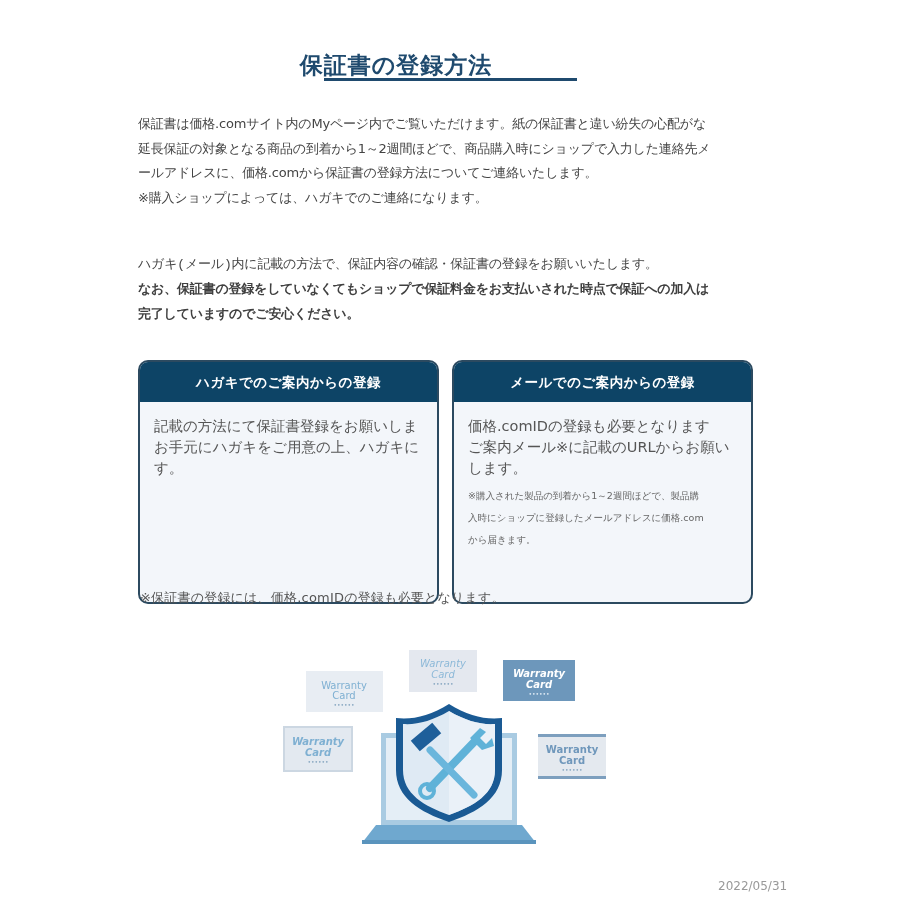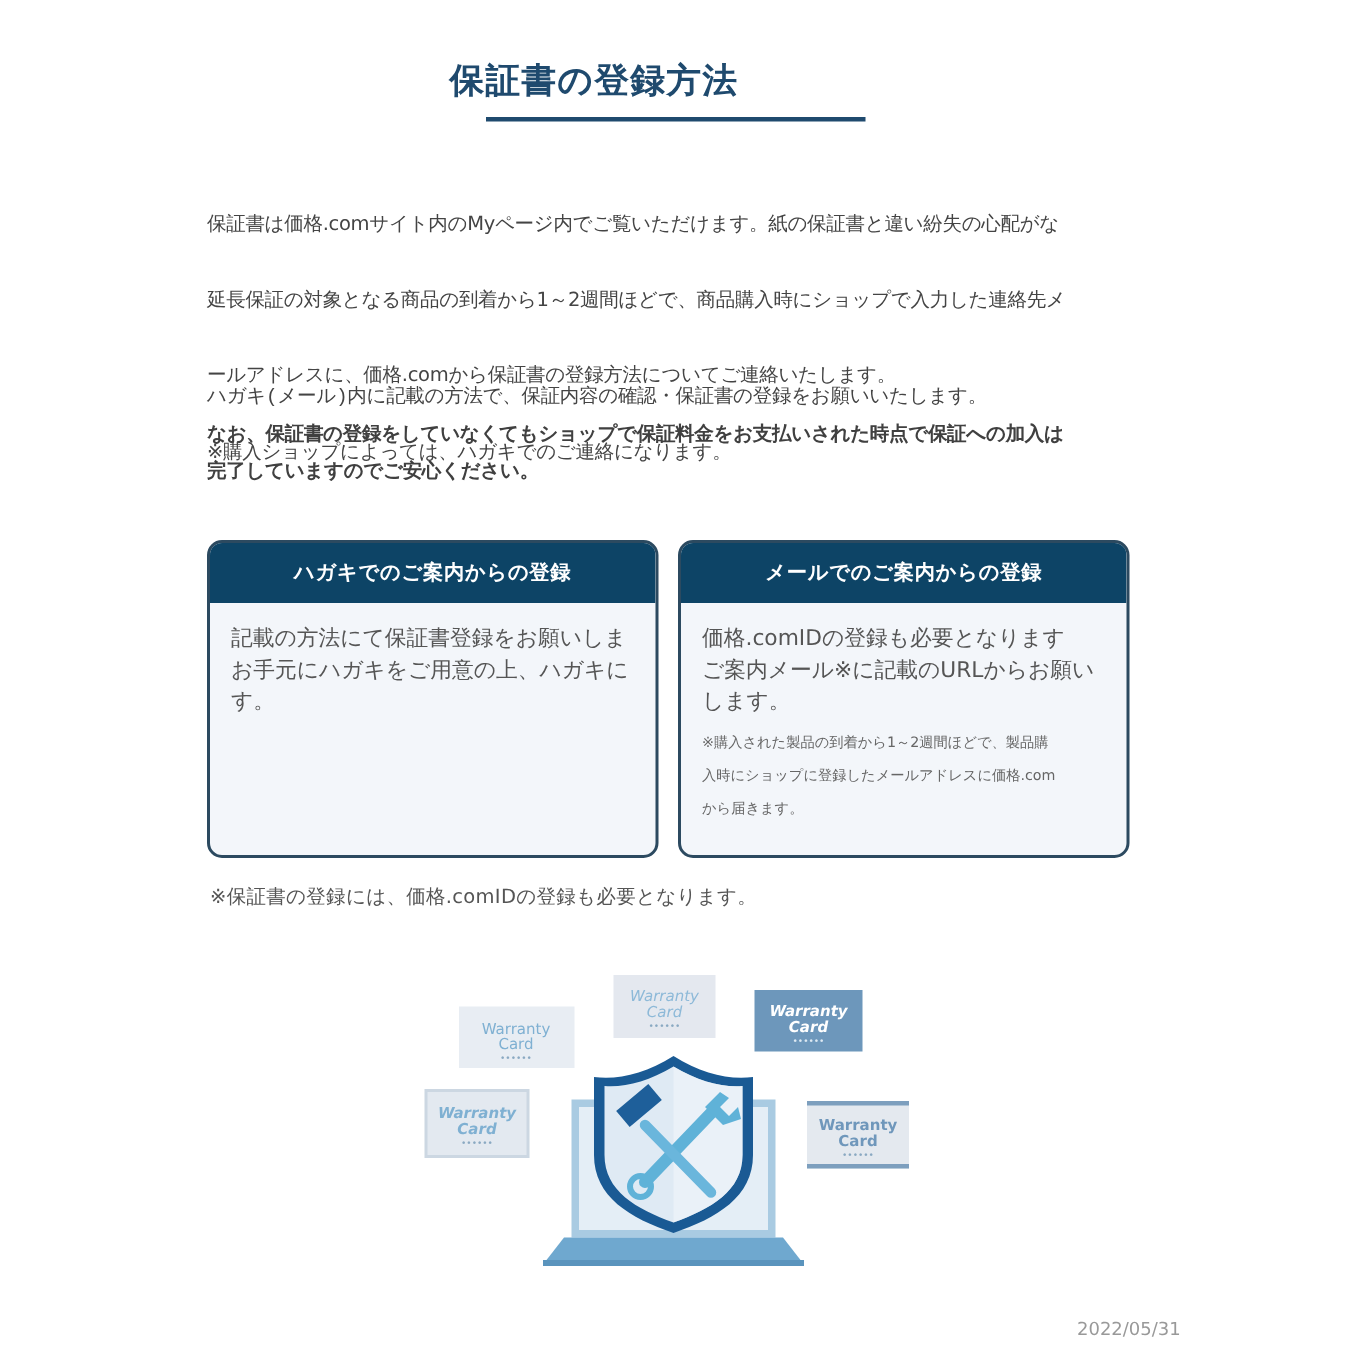--- a/index.html
+++ b/index.html
@@ -1,29 +1,29 @@
 <!DOCTYPE html>
 <html><head>
 <meta charset="utf-8">
 <style>
   * { box-sizing: border-box; margin: 0; padding: 0; }
   html, body { width: 900px; height: 900px; background: #ffffff; overflow: hidden; }
   body { font-family: "DejaVu Sans", "Liberation Sans", sans-serif; color: #444; position: relative; }
 
-  .title-wrap { position: absolute; left: 0; top: 38px; width: 792px; text-align: center; }
+  .title-wrap { position: absolute; left: 0; top: 50px; width: 792px; text-align: center; }
   .page-title { display: inline-block; font-size: 23px; font-weight: bold; color: #1f4a6e; letter-spacing: 1px; }
   .title-underline { position: absolute; left: 324px; top: 78px; width: 253px; height: 3px; background: #1f4a6e; }
 
   .intro { position: absolute; left: 138px; top: 112px; width: 630px; font-size: 13px; line-height: 24.5px; color: #444; letter-spacing: -0.2px; }
-  .intro p { white-space: nowrap; margin-top: 26px; }
+  .intro p { white-space: nowrap; }
   .para2 { position: absolute; left: 138px; top: 252px; width: 640px; font-size: 13px; line-height: 25px; color: #444; letter-spacing: -0.2px; }
   .para2 p { white-space: nowrap; font-family: Liberation Mono, monospace; }
   .para2 .bold { font-weight: bold; color: #404040; }
 
-  .card { position: absolute; top: 360px; width: 301px; height: 212px; border: 2px solid #2c4a60; border-radius: 10px; background: #f3f6fa; overflow: hidden; }
+  .card { position: absolute; top: 360px; width: 301px; height: 244px; border: 2px solid #2c4a60; border-radius: 10px; background: #f3f6fa; overflow: hidden; }
   .card-left { left: 138px; }
   .card-right { left: 452px; }
   .card-header { height: 40px; background: #0d4466; color: #ffffff; font-weight: bold; font-size: 13.5px; text-align: center; line-height: 40px; letter-spacing: 0.5px; }
   .card-body { padding: 14px 14px 0 14px; font-size: 14.5px; line-height: 21px; color: #555; }
   .card-note { margin-top: 6px; font-size: 9.5px; line-height: 22px; color: #666; }
 
   .footnote { position: absolute; left: 140px; top: 589px; font-size: 13px; color: #555; letter-spacing: 0.2px; }
 
   .illustration { position: absolute; left: 280px; top: 640px; width: 340px; height: 230px; }
 

